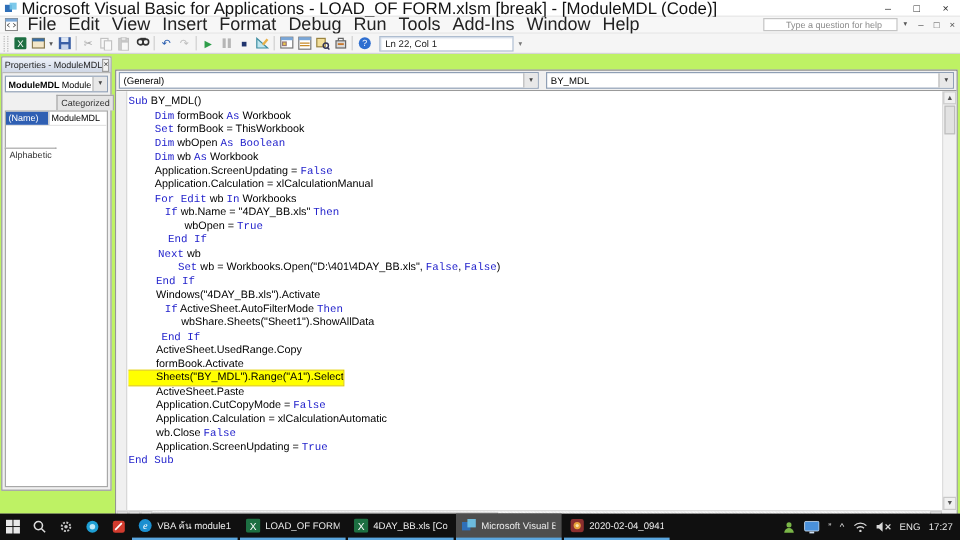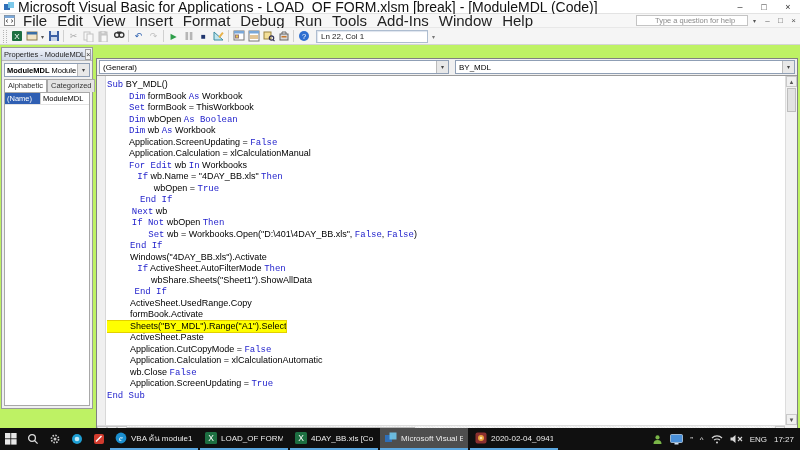--- a/index.html
+++ b/index.html
@@ -49,21 +49,21 @@
   #props-close { margin-left:auto; width:11px; height:11px; border:1px solid #9f9f9f; background:#f2f2f2;
     font-size:7px; line-height:9px; text-align:center; color:#333; }
   #props-combo { margin:2px 2px 1px 2px; height:14px; background:#fff; border:1px solid #8f9fb5;
     display:flex; align-items:center; font-size:7.5px; padding-left:2px; white-space:nowrap; overflow:hidden; }
   #props-combo b { font-weight:bold; margin-right:2px; }
   .dd-btn { margin-left:auto; width:12px; height:100%; background:#e8e8e8; border-left:1px solid #bbb;
     font-size:6px; color:#444; text-align:center; line-height:12px; flex:0 0 12px; }
   #props-tabs { display:flex; height:13px; margin:1px 2px 0 2px; font-size:7.5px; }
   .ptab { padding:0 3px; line-height:12px; border:1px solid #a8a8a8; border-bottom:none;
     background:#e4e4e4; color:#333; white-space:nowrap; }
-  .ptab.on { background:#fff; position:relative; z-index:2; }
+  .ptab.on { background:#fff; position:relative; z-index:2;margin-top:44px; }
   #props-grid { flex:1; background:#fff; border:1px solid #a8a8a8; margin:0 2px 2px 2px; overflow:hidden; }
   .prow { display:flex; height:12px; font-size:7.5px; border-bottom:1px solid #e4e4e4; }
   .prow .pname { width:36px; background:#2f5fb3; color:#fff; padding-left:2px; line-height:12px;
     border-right:1px solid #d0d0d0; white-space:nowrap; }
   .prow .pval { flex:1; color:#000; padding-left:2px; line-height:12px; white-space:nowrap; }
 
   
   #codewin { left:96px; top:2px; width:702px; height:379px; background:#f0f0f0;
     border:1px solid #808080; display:flex; flex-direction:column;margin-top:11px; }
   #combo-row { height:17px; display:flex; align-items:center; padding:1px 2px; gap:6px;
@@ -297,21 +297,20 @@
           <div class="code-line"><span class="line-content"><span class="indent" style="width: 22px;"></span><span class="kw">Set</span><span class="idn"> formBook = ThisWorkbook</span></span></div>
           <div class="code-line"><span class="line-content"><span class="indent" style="width: 22px;"></span><span class="kw">Dim</span><span class="idn"> wbOpen </span><span class="kw">As Boolean</span></span></div>
           <div class="code-line"><span class="line-content"><span class="indent" style="width: 22px;"></span><span class="kw">Dim</span><span class="idn"> wb </span><span class="kw">As</span><span class="idn"> Workbook</span></span></div>
           <div class="code-line"><span class="line-content"><span class="indent" style="width: 22px;"></span><span class="idn">Application.ScreenUpdating = </span><span class="kw">False</span></span></div>
           <div class="code-line"><span class="line-content"><span class="indent" style="width: 22px;"></span><span class="idn">Application.Calculation = xlCalculationManual</span></span></div>
           <div class="code-line"><span class="line-content"><span class="indent" style="width: 22px;"></span><span class="kw">For Edit</span><span class="idn"> wb </span><span class="kw">In</span><span class="idn"> Workbooks</span></span></div>
           <div class="code-line"><span class="line-content"><span class="indent" style="width: 30.25px;"></span><span class="kw">If</span><span class="idn"> wb.Name = "4DAY_BB.xls" </span><span class="kw">Then</span></span></div>
           <div class="code-line"><span class="line-content"><span class="indent" style="width: 46.75px;"></span><span class="idn">wbOpen = </span><span class="kw">True</span></span></div>
           <div class="code-line"><span class="line-content"><span class="indent" style="width: 33px;"></span><span class="kw">End If</span></span></div>
           <div class="code-line"><span class="line-content"><span class="indent" style="width: 24.75px;"></span><span class="kw">Next</span><span class="idn"> wb</span></span></div>
-          <div class="code-line"><span class="line-content"><span class="indent" style="width: 24.75px;"></span><span class="kw">If Not</span><span class="idn"> wbOpen </span><span class="kw">Then</span></span></div>
           <div class="code-line"><span class="line-content"><span class="indent" style="width: 41.25px;"></span><span class="kw">Set</span><span class="idn"> wb = Workbooks.Open("D:\401\4DAY_BB.xls", </span><span class="kw">False</span><span class="idn">, </span><span class="kw">False</span><span class="idn">)</span></span></div>
           <div class="code-line"><span class="line-content"><span class="indent" style="width: 23.1px;"></span><span class="kw">End If</span></span></div>
           <div class="code-line"><span class="line-content"><span class="indent" style="width: 23.1px;"></span><span class="idn">Windows("4DAY_BB.xls").Activate</span></span></div>
           <div class="code-line"><span class="line-content"><span class="indent" style="width: 30.25px;"></span><span class="kw">If</span><span class="idn"> ActiveSheet.AutoFilterMode </span><span class="kw">Then</span></span></div>
           <div class="code-line"><span class="line-content"><span class="indent" style="width: 44px;"></span><span class="idn">wbShare.Sheets("Sheet1").ShowAllData</span></span></div>
           <div class="code-line"><span class="line-content"><span class="indent" style="width: 27.5px;"></span><span class="kw">End If</span></span></div>
           <div class="code-line"><span class="line-content"><span class="indent" style="width: 23.1px;"></span><span class="idn">ActiveSheet.UsedRange.Copy</span></span></div>
           <div class="code-line"><span class="line-content"><span class="indent" style="width: 23.1px;"></span><span class="idn">formBook.Activate</span></span></div>
           <div class="code-line"><span class="line-content hl"><span class="indent" style="width: 23.1px;"></span><span class="idn">Sheets("BY_MDL").Range("A1").Select</span></span></div>
           <div class="code-line"><span class="line-content"><span class="indent" style="width: 23.1px;"></span><span class="idn">ActiveSheet.Paste</span></span></div>

